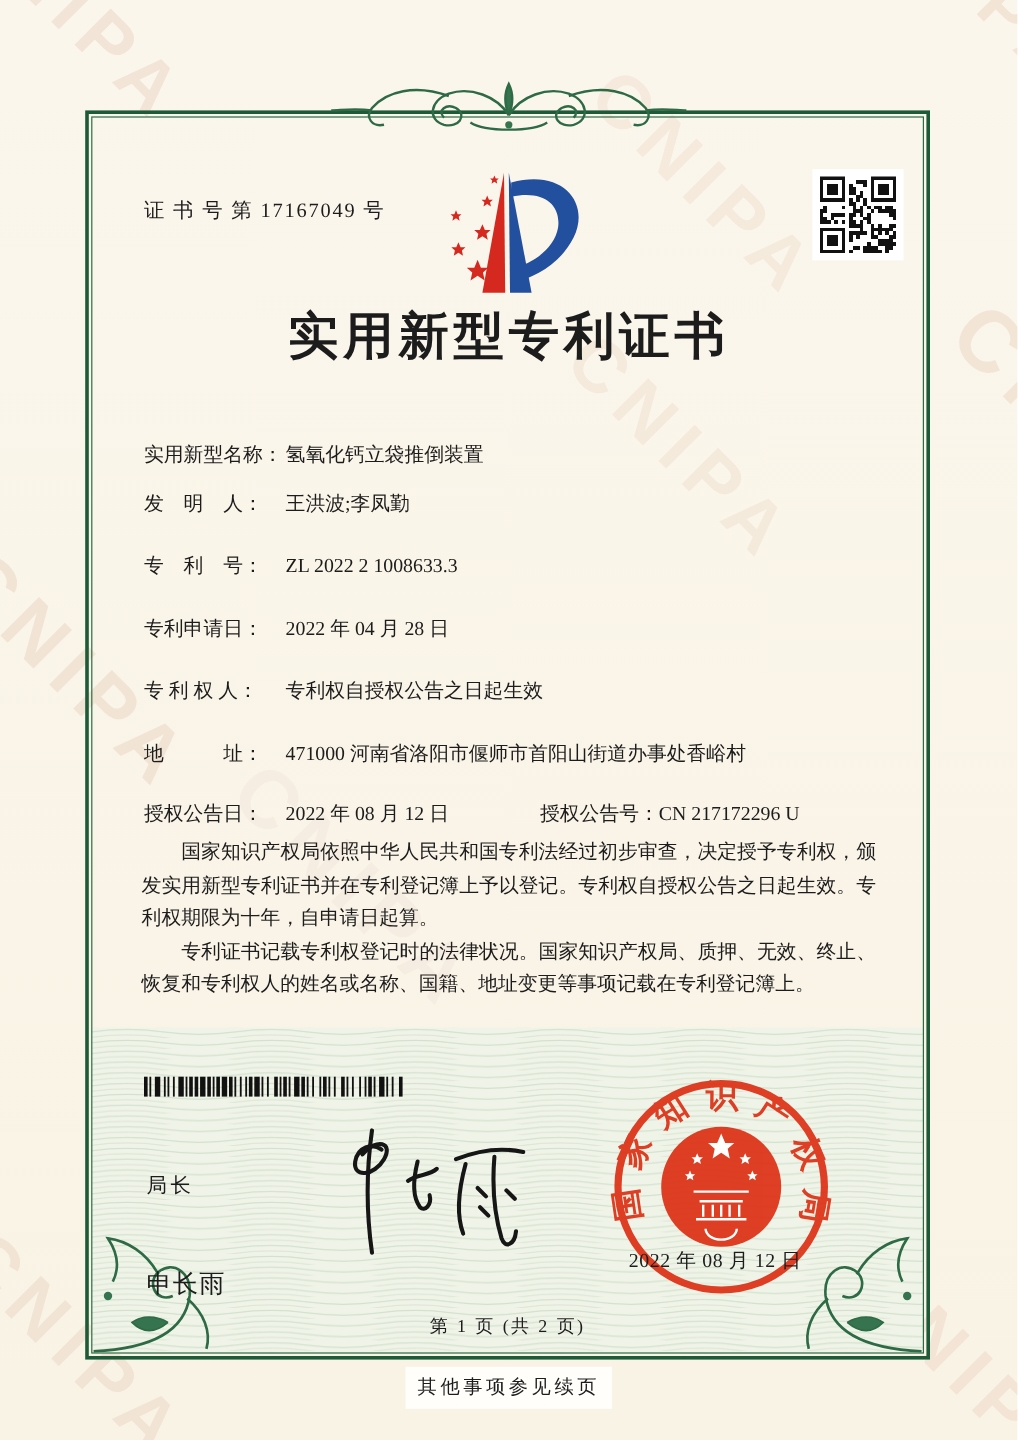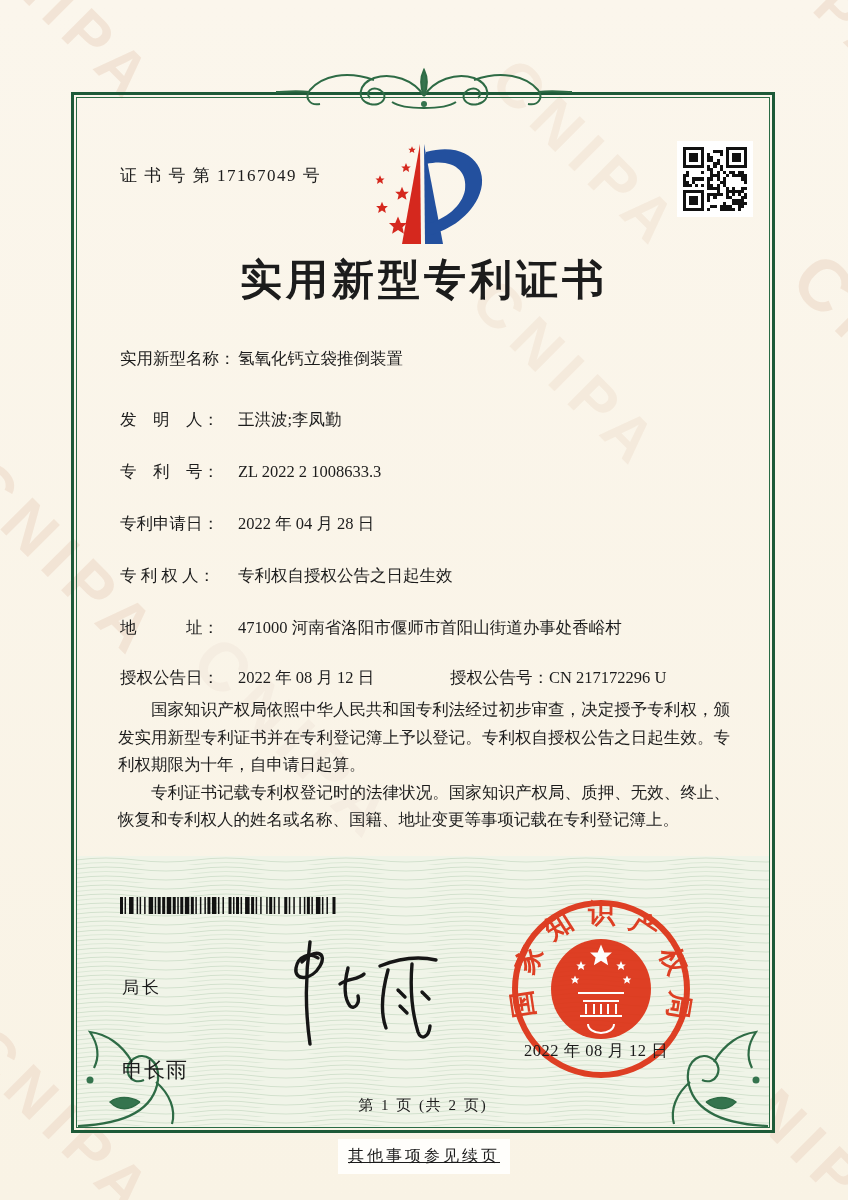--- a/index.html
+++ b/index.html
@@ -34,21 +34,21 @@
     font-size:16.5px; line-height:27.5px; text-align:justify;}
   .body-text p{margin:0; text-indent:2em;}
   .barcode{position:absolute; z-index:3; left:120px; top:897px;}
   .officer-title{position:absolute; z-index:3; left:122px; top:976px; font-size:17px; letter-spacing:3px;}
   .officer-name{position:absolute; z-index:3; left:122px; top:1056px; font-size:21px; letter-spacing:1px;}
   .signature{position:absolute; z-index:3; left:252px; top:940px;}
   .seal{position:absolute; z-index:3; left:508px; top:896px; opacity:.94;}
   .seal-date{position:absolute; z-index:4; left:524px; top:1040px; font-size:16.5px; letter-spacing:.5px; white-space:nowrap;}
   .page-info{position:absolute; z-index:3; left:74px; top:1096px; width:698px; text-align:center; font-size:15px; letter-spacing:2px;}
   .cont-box{position:absolute; z-index:3; left:50%; top:1139px; transform:translateX(-50%);
-    background:#fffefb; padding:7px 10px; font-size:16px; letter-spacing:3px; white-space:nowrap;text-decoration:underline;}
+    background:#fffefb; padding:7px 10px; font-size:16px; letter-spacing:3px; white-space:nowrap;}
   .ornament-top{position:absolute; z-index:3; left:274px; top:62px;}
   .corner-fl{position:absolute; z-index:3;}
 </style>
 </head>
 <body>
 
 <div class="page">
 
   <div class="wm" style="left:-58px;top:-28px;font-size:62px;">CNIPA</div>
   <div class="wm" style="left:700px;top:-50px;font-size:58px;">CNIPA</div>
@@ -254,21 +254,21 @@
         <rect x="15" y="1" width="5" height="5" fill="#fff"></rect>
         <rect x="16" y="2" width="3" height="3" fill="#111"></rect>
         <rect x="0" y="14" width="7" height="7" fill="#111"></rect>
         <rect x="1" y="15" width="5" height="5" fill="#fff"></rect>
         <rect x="2" y="16" width="3" height="3" fill="#111"></rect>
       </svg>
   </div>
 
   <div class="title">实用新型专利证书</div>
 
-  <div class="row" style="top:347px;">
+  <div class="row" style="top:367px;">
     <span class="lbl">实用新型名称：</span><span>氢氧化钙立袋推倒装置</span>
   </div>
   <div class="row" style="top:408px;">
     <span class="lbl">发　明　人：</span><span>王洪波;李凤勤</span>
   </div>
   <div class="row" style="top:460px;">
     <span class="lbl">专　利　号：</span><span>ZL 2022 2 1008633.3</span>
   </div>
   <div class="row" style="top:512px;">
     <span class="lbl">专利申请日：</span><span>2022 年 04 月 28 日</span>

